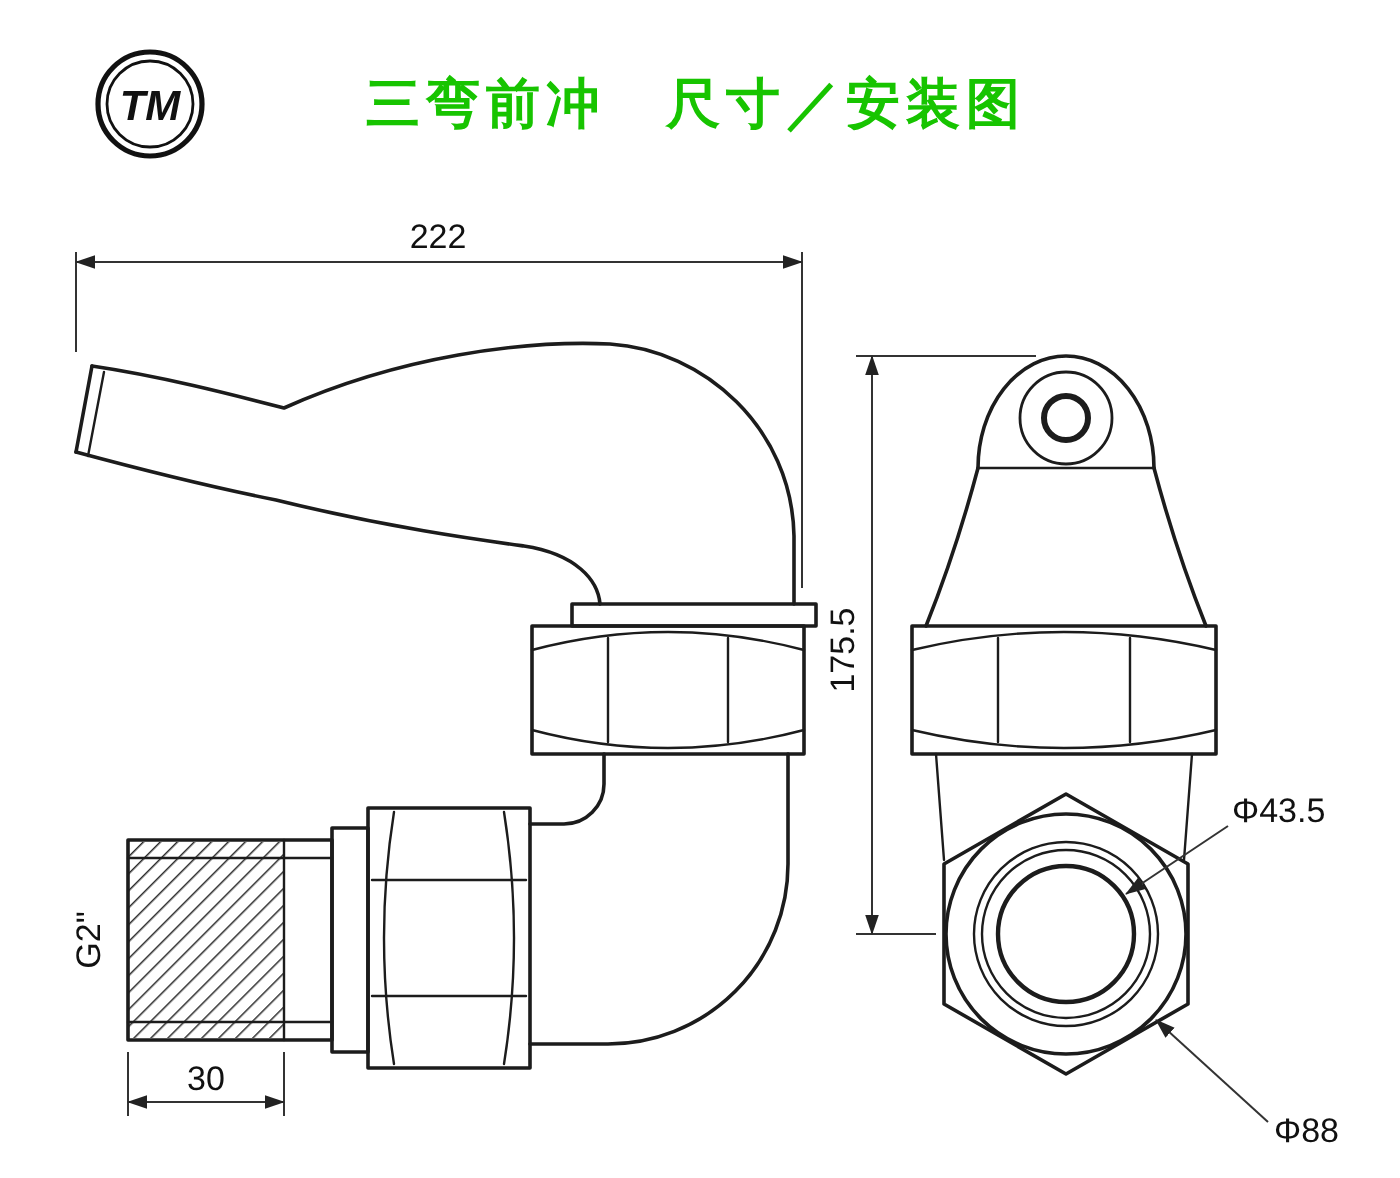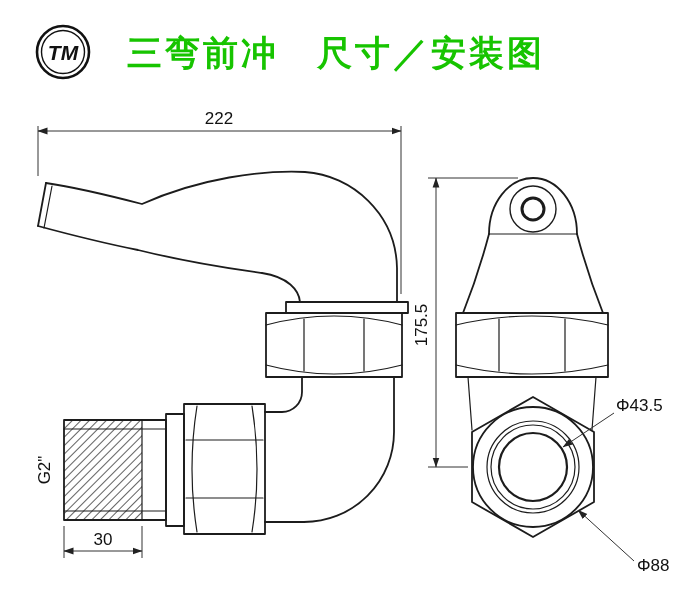--- a/index.html
+++ b/index.html
@@ -1,21 +1,21 @@
 <!DOCTYPE html>
 <html><head>
 <meta charset="utf-8">
 <style>
   html,body{margin:0;padding:0;background:#ffffff;}
   .page{position:relative;width:700px;height:589px;background:#ffffff;overflow:hidden;
         font-family:"Liberation Sans",sans-serif;}
-  .header{position:absolute;top:0;left:0;width:580px;height:104px;
+  .header{position:absolute;top:0;left:12px;width:580px;height:104px;
           display:flex;align-items:center;padding-left:34px;box-sizing:border-box;}
   .logo{width:58px;height:58px;flex:0 0 auto;}
-  .title{flex:1;text-align:center;font-size:35px;font-weight:bold;color:#17c400;
+  .title{flex:1;text-align:center;font-size:27px;font-weight:bold;color:#17c400;
          letter-spacing:3px;line-height:1;user-select:none;}
   .drawing{position:absolute;top:0;left:0;}
   svg text{font-family:"Liberation Sans",sans-serif;fill:#111;}
   .dim-txt{font-size:17px;}
 </style>
 </head>
 <body>
 
 <div class="page">
 

